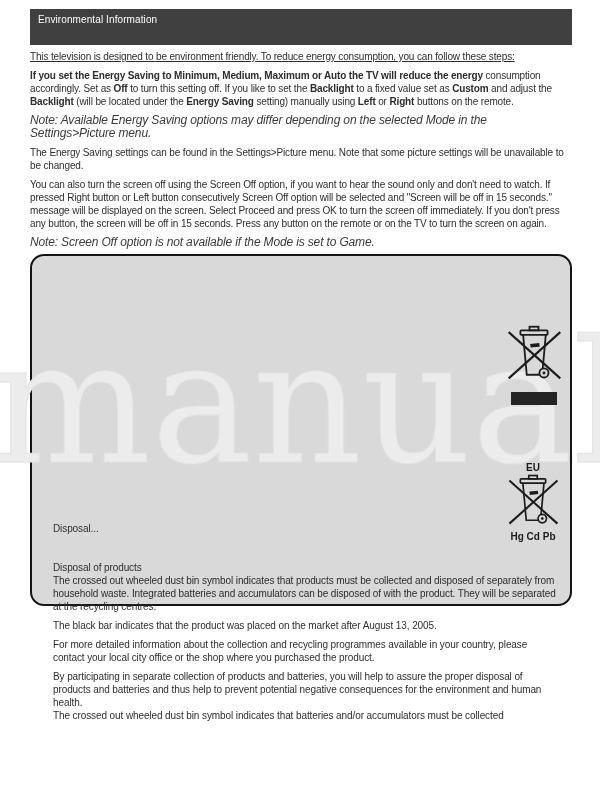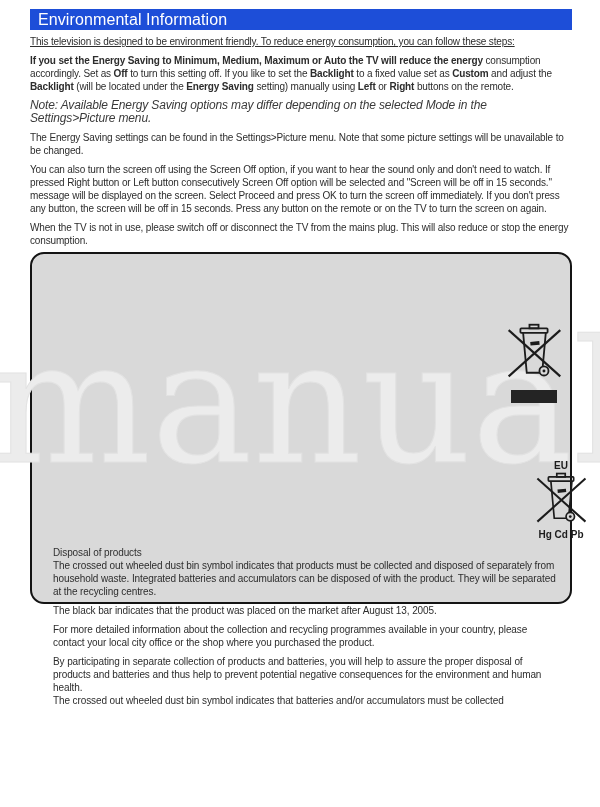--- a/index.html
+++ b/index.html
@@ -9,25 +9,25 @@
     background:#ffffff;
     overflow:hidden;
     font-family:"Liberation Sans", sans-serif;
     color:#2a2a2a;
   }
   .content{
     position:relative;
     padding:9px 28px 0 30px;
   }
   .section-bar{
-    background:#1d4ed8;
+    background:#404040;
     color:#ffffff;
-    font-size:16px;
+    font-size:10px;
     line-height:21px;
-    height:21px;
+    height:36px;
     padding-left:8px;
     letter-spacing:.1px;
   }
   .bar2{margin-top:6px;}
   p{
     margin:0;
     font-size:10px;
     line-height:13px;
     letter-spacing:-0.15px;
     color:#2d2d2d;
@@ -81,21 +81,21 @@
   .d-para{margin-top:0;}
   .d-para-gap{margin-top:6px;}
   .d-batteries-heading{margin-top:10px;color:#303030;}
   .symbol{
     position:absolute;
     z-index:3;
     width:58px;
     text-align:center;
   }
   .symbol1{top:70px;left:475px;}
-  .symbol2{top:208px;left:502px;}
+  .symbol2{top:208px;left:474px;}
   .black-bar{
     width:46px;height:13px;
     background:#242424;
     margin:6px auto 0 auto;
   }
   .sym-label{
     font-size:10px;
     font-weight:700;
     color:#1c1c1c;
     line-height:11px;
@@ -119,22 +119,22 @@
     <p class="p1">This television is designed to be environment friendly. To reduce energy consumption, you can follow these steps:</p>
 
     <p class="pstd"><span class="bold">If you set the Energy Saving to Minimum, Medium, Maximum or Auto the TV will reduce the energy</span><span> consumption accordingly. Set as </span><span class="bold">Off</span><span> to turn this setting off. If you like to set the </span><span class="bold">Backlight</span><span> to a fixed value set as </span><span class="bold">Custom</span><span> and adjust the </span><span class="bold">Backlight</span><span> (will be located under the </span><span class="bold">Energy Saving</span><span> setting) manually using </span><span class="bold">Left</span><span> or </span><span class="bold">Right</span><span> buttons on the remote.</span></p>
 
     <p class="note">Note: Available Energy Saving options may differ depending on the selected Mode in the Settings&gt;Picture menu.</p>
 
     <p class="pstd">The Energy Saving settings can be found in the Settings&gt;Picture menu. Note that some picture settings will be unavailable to be changed.</p>
 
     <p class="pstd">You can also turn the screen off using the Screen Off option, if you want to hear the sound only and don't need to watch. If pressed Right button or Left button consecutively Screen Off option will be selected and "Screen will be off in 15 seconds." message will be displayed on the screen. Select Proceed and press OK to turn the screen off immediately. If you don't press any button, the screen will be off in 15 seconds. Press any button on the remote or on the TV to turn the screen on again.</p>
 
+    <p class="note">Note: Screen Off option is not available if the Mode is set to Game.</p>
 
-    <p class="pstd">When the TV is not in use, please switch off or disconnect the TV from the mains plug. This will also reduce or stop the energy consumption.</p>
 
 
     <div class="disposal-wrap">
 
       <div class="gray-box"></div>
 
       <div class="symbol symbol1">
         <svg width="58" height="58" viewBox="0 0 64 64">
           <g stroke="#1c1c1c" fill="none" stroke-width="2">
             <line x1="4" y1="9" x2="61" y2="60" stroke-width="2.4"></line>
@@ -161,20 +161,21 @@
             <path d="M20 12 L24 56 L41 56 L45 12"></path>
             <line x1="28" y1="24" x2="38" y2="23" stroke-width="4"></line>
             <circle cx="43" cy="54" r="5" fill="#d9d9d9"></circle>
             <circle cx="43" cy="54" r="1.6" fill="#1c1c1c" stroke="none"></circle>
           </g>
         </svg>
         <div class="sym-label sym-label-bottom">Hg Cd Pb</div>
       </div>
 
       <div class="disposal-text">
+        <p class="d-heading">Disposal...</p>
         <p class="d-subheading">Disposal of products</p>
         <p class="d-para">The crossed out wheeled dust bin symbol indicates that products must be collected and disposed of separately from household waste. Integrated batteries and accumulators can be disposed of with the product. They will be separated at the recycling centres.</p>
         <p class="d-para-gap">The black bar indicates that the product was placed on the market after August 13, 2005.</p>
         <p class="d-para-gap">For more detailed information about the collection and recycling programmes available in your country, please contact your local city office or the shop where you purchased the product.</p>
         <p class="d-para-gap">By participating in separate collection of products and batteries, you will help to assure the proper disposal of products and batteries and thus help to prevent potential negative consequences for the environment and human health.</p>
         <p class="d-para">The crossed out wheeled dust bin symbol indicates that batteries and/or accumulators must be collected</p>
       </div>
 
     </div>
   </div>

